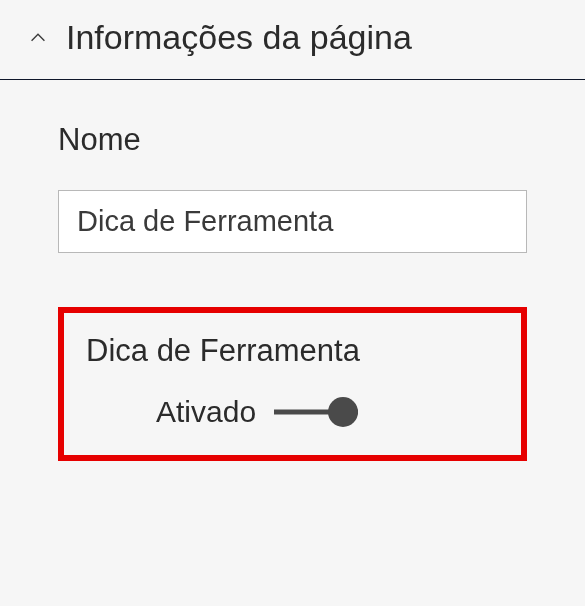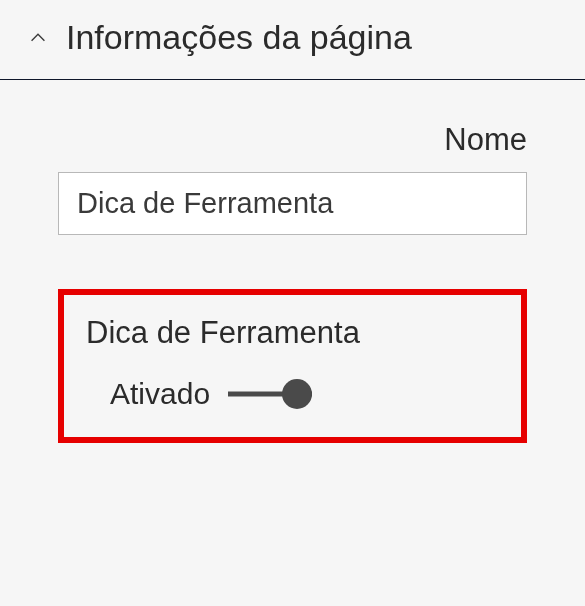--- a/index.html
+++ b/index.html
@@ -3,26 +3,26 @@
   <meta charset="utf-8">
   <style>
     * {box-sizing:border-box; margin:0; padding:0;}
     body {font-family:"Segoe UI", Arial, sans-serif; background:#f6f6f6; width:585px; height:606px;}
     .panel {background:#f6f6f6;}
     .section-header {display:flex; align-items:center; padding:18px 20px 22px 24px; border-bottom:1px solid #0f172a; cursor:pointer;}
     .chevron {width:28px; height:28px; display:flex; align-items:center; justify-content:center; margin-right:14px;}
     .chevron svg {width:22px; height:22px; stroke:#3a3a3a; fill:none; stroke-width:1.5;}
     .section-title {font-size:34px; font-weight:400; color:#2b2b2b;}
     .body {padding:42px 58px 20px 58px;}
-    .field-label {font-size:31px; color:#2b2b2b; margin-bottom:14px; display:block;text-align:right;}
+    .field-label {font-size:31px; color:#2b2b2b; margin-bottom:32px; display:block;}
     .text-input {width:100%; border:1px solid #b8b8b8; background:#fff; font-size:29px; padding:14px 18px; color:#3a3a3a;}
     .highlight-box {border:6px solid #e60000; margin-top:54px; padding:20px 22px 26px 22px;}
     .toggle-label {font-size:31px; color:#2b2b2b; margin-bottom:26px; display:block;}
     .toggle-row {display:flex; align-items:center; padding-left:24px;}
-    .toggle-state {font-size:30px; color:#2b2b2b; margin-right:18px;}
+    .toggle-state {font-size:30px; color:#2b2b2b; margin-right:18px;margin-left:46px;}
     .toggle {position:relative; width:84px; height:30px; cursor:pointer; display:flex; align-items:center;}
     .toggle-track {position:absolute; left:0; right:0; top:50%; height:5px; background:#4a4a4a; transform:translateY(-50%);}
     .toggle-knob {position:absolute; width:30px; height:30px; border-radius:50%; background:#4a4a4a; right:0; top:0;}
   </style>
 </head>
 <body>
 
 <div class="panel">
   <div class="section-header">
     <span class="chevron">

